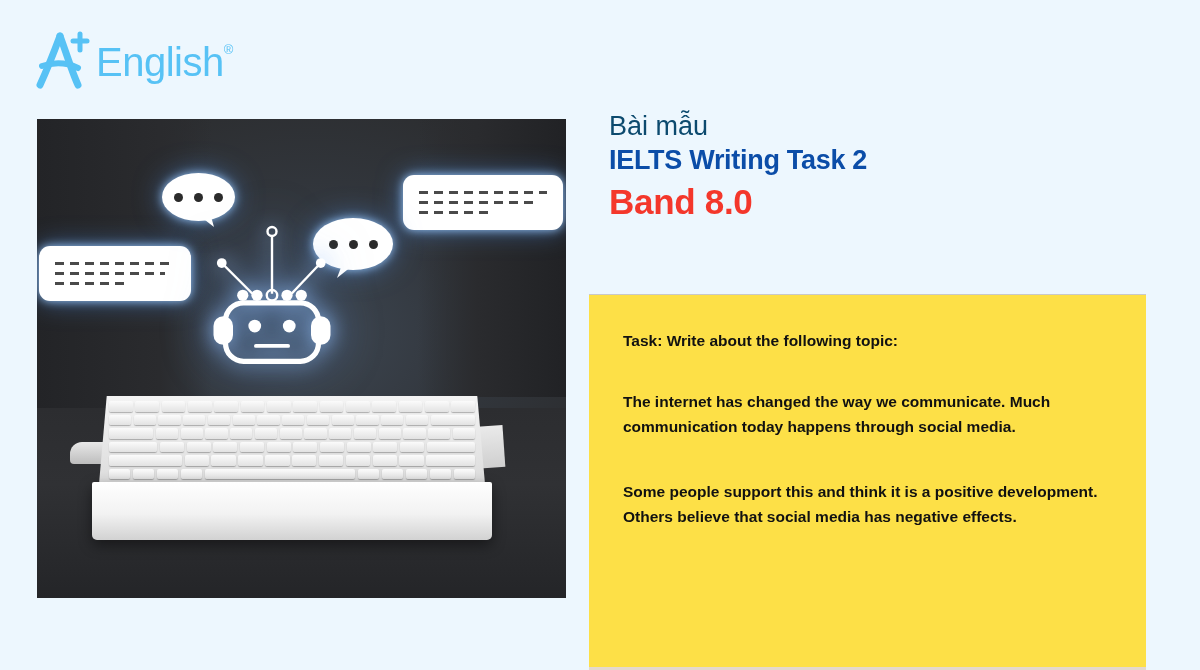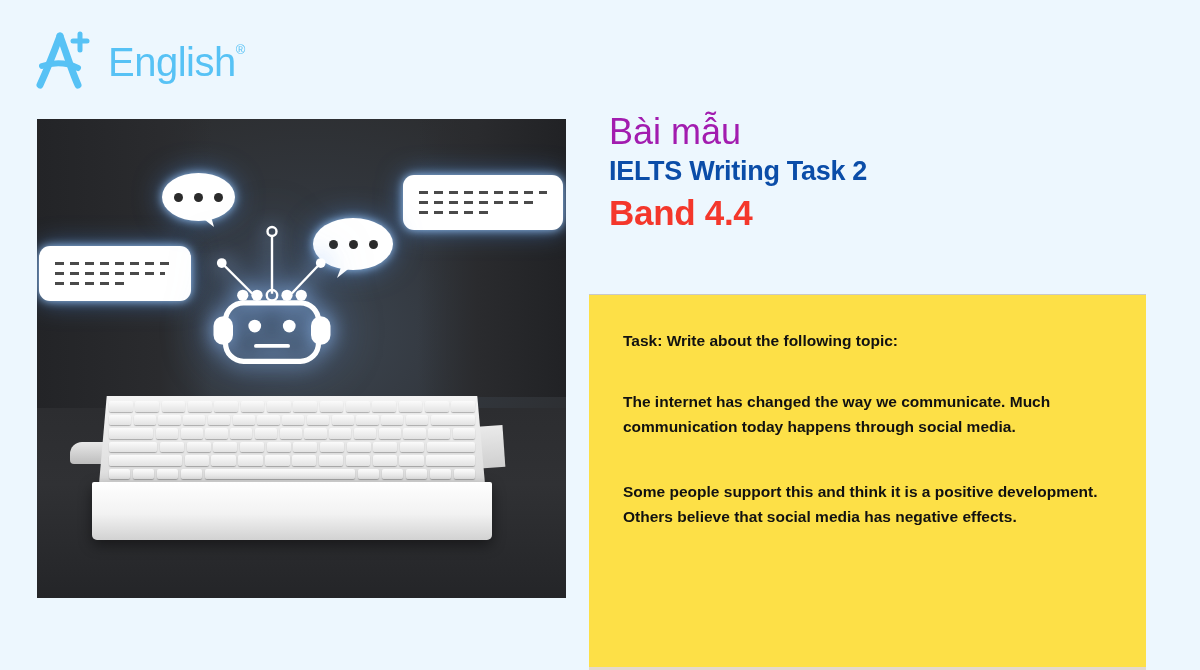--- a/index.html
+++ b/index.html
@@ -24,21 +24,21 @@
     display: flex;
     align-items: center;
     height: 64px;
   }
   .logo-mark { width: 58px; height: 60px; display: block; }
   .logo-word {
     font-size: 40px;
     color: #57c2f5;
     letter-spacing: -0.5px;
     line-height: 1;
-    margin-left: 14px;
+    margin-left: 2px;
     font-weight: 400;
     position: relative;
     top: 2px;
   }
   .logo-reg {
     font-size: 13px;
     color: #57c2f5;
     vertical-align: super;
     position: relative;
     top: -8px;
@@ -147,23 +147,23 @@
   }
 
   
   .right-col {
     position: absolute;
     left: 589px;
     top: 110px;
     width: 556px;
   }
   .kicker {
-    font-size: 36px;
+    font-size: 27px;
     font-weight: 400;
-    color: #a21caf;
+    color: #0c4a6e;
     letter-spacing: 0px;
     line-height: 1.2;
     padding-left: 20px;
   }
   .headline {
     font-size: 27px;
     font-weight: bold;
     color: #0b4da8;
     line-height: 1.35;
     padding-left: 20px;
@@ -378,20 +378,20 @@
         </div>
       </div>
     </div>
     <div class="kb-base"></div>
   </div>
 </div>
 
 <div class="right-col">
   <div class="kicker">Bài mẫu</div>
   <div class="headline">IELTS Writing Task 2</div>
-  <div class="band">Band 4.4</div>
+  <div class="band">Band 8.0</div>
 </div>
 
 <div class="card">
   <div class="task-line">Task: Write about the following topic:</div>
   <div class="task-para">The internet has changed the way we communicate. Much communication today happens through social media.</div>
   <div class="task-para">Some people support this and think it is a positive development. Others believe that social media has negative effects.</div>
 </div>
 
 </body></html>

